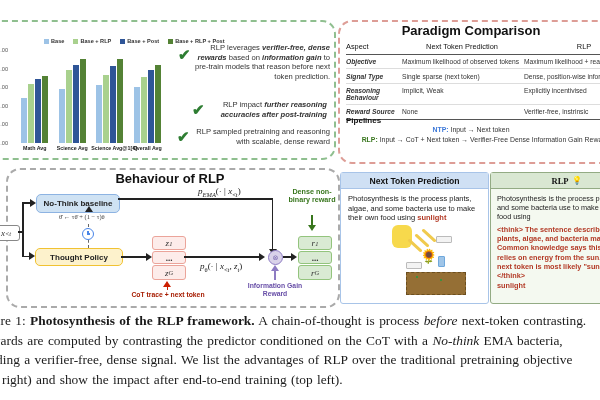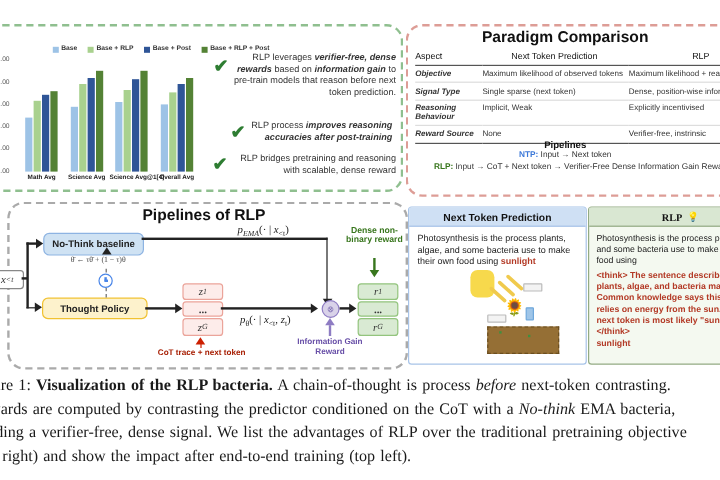--- a/index.html
+++ b/index.html
@@ -122,24 +122,24 @@
       <div class="xlab">Math Avg</div>
       <div class="xlab">Science Avg</div>
       <div class="xlab">Science Avg@1[4]</div>
       <div class="xlab">Overall Avg</div>
     </div>
 
   <div class="check" style="left:178px;top:46px;">✔</div>
   <div class="bullet" style="left:192px;top:43px;width:138px;"><span>RLP leverages </span><span style="font-weight: bold; font-style: italic;">verifier-free, dense rewards</span><span> based on </span><span style="font-weight: bold; font-style: italic;">information gain</span><span> to pre-train models that reason before next token prediction.</span></div>
 
   <div class="check" style="left:192px;top:101px;">✔</div>
-  <div class="bullet" style="left:205px;top:100px;width:122px;"><span>RLP process </span><span style="font-weight: bold; font-style: italic;">improves reasoning accuracies after post-training</span></div>
+  <div class="bullet" style="left:205px;top:100px;width:122px;"><span>RLP impact </span><span style="font-weight: bold; font-style: italic;">further reasoning accuracies after post-training</span></div>
 
   <div class="check" style="left:177px;top:128px;">✔</div>
-  <div class="bullet" style="left:190px;top:127px;width:140px;"><span>RLP bridges pretraining and reasoning with scalable, dense reward</span></div>
+  <div class="bullet" style="left:190px;top:127px;width:140px;"><span>RLP sampled pretraining and reasoning with scalable, dense reward</span></div>
 
   <div class="panel" style="left:338px;top:20px;width:292px;height:140px;border:2px dashed #dd9d96;"></div>
   <div class="ptitle" style="left:346px;top:23px;width:250px;">Paradigm Comparison</div>
 
   <div id="cmp-table">
     <div class="th">Aspect</div>
     <div class="th mid">Next Token Prediction</div>
     <div class="th mid">RLP</div>
 
     <div class="td first aspect">Objective</div>
@@ -152,26 +152,26 @@
 
     <div class="td aspect">Reasoning Behaviour</div>
     <div class="td">Implicit, Weak</div>
     <div class="td">Explicitly incentivised</div>
 
     <div class="td aspect tbot">Reward Source</div>
     <div class="td tbot">None</div>
     <div class="td tbot">Verifier-free, instrinsic</div>
   </div>
 
-  <div class="abs" style="left:346px;top:116px;width:250px;text-align:center;font-weight:bold;font-size:8px;color:#111;">Pipelines</div>
+  <div class="abs" style="left:346px;top:116px;width:250px;font-weight:bold;font-size:8px;color:#111;">Pipelines</div>
   <div class="pipe" style="left:346px;top:126px;width:250px;"><span style="font-weight: bold; color: rgb(60, 120, 216);">NTP:</span><span> Input → Next token</span></div>
   <div class="pipe" style="left:340px;top:135.5px;width:290px;"><span style="font-weight: bold; color: rgb(56, 118, 29);">RLP:</span><span> Input → CoT + Next token → Verifier-Free Dense Information Gain Reward</span></div>
 
   <div class="panel" style="left:6px;top:168px;width:330px;height:136px;border:2px dashed #aaaaaa;"></div>
-  <div class="ptitle" style="left:60px;top:171px;width:220px;">Pipelines of RLP</div>
+  <div class="ptitle" style="left:60px;top:171px;width:220px;">Behaviour of RLP</div>
 
   <div class="nodebox" style="left:36px;top:194px;width:82px;height:17px;background:#cfe2f3;border:1px solid #8db3e2;">No-Think baseline</div>
   <div class="nodebox" style="left:35px;top:248px;width:86px;height:16px;background:#fdf2cc;border:1px solid #f1c232;">Thought Policy</div>
   <div class="smbox" style="left:-8px;top:225px;width:26px;height:14px;background:#fff;border:1px solid #888;">
       <span style="font-style: italic;">x</span>
       <sub>&lt;t</sub>
     </div>
 
   <div class="hline" style="left:18px;top:231px;width:5px;"></div>
   <div class="vline" style="left:22px;top:202px;width:1.6px;height:55px;"></div>
@@ -260,18 +260,18 @@
   <div class="expanel" style="left:490px;top:172px;width:152px;height:130px;background:#f4f9f0;border:1.5px solid #93ab84;">
     <div class="exhead" style="background:#d9e7d2;border-bottom:1px solid #93ab84;">
       <span style="font-family:'Liberation Serif',serif;">RLP</span>
       <span style="font-size:8px;margin-left:4px;">💡</span>
     </div>
   </div>
   <div class="extext" style="left:497px;top:194px;width:142px;font-size:7.3px;line-height:9.2px;"><span>Photosynthesis is the process plants, algae, and some bacteria use to make their own food using</span></div>
   <div class="extext" style="left:497px;top:225px;width:144px;font-size:7.3px;line-height:9.2px;"><span style="font-weight: bold; color: rgb(179, 58, 38);">&lt;think&gt; The sentence describes how plants, algae, and bacteria make food. Common knowledge says this process relies on energy from the sun. So the next token is most likely "sunlight."&lt;/think&gt;</span></div>
   <div class="extext" style="left:497px;top:281px;width:142px;font-size:7.3px;"><span style="font-weight: bold; color: rgb(179, 58, 38);">sunlight</span></div>
 
-  <div class="capline" style="top:313px;"><span>Figure 1: </span><span style="font-weight: bold;">Visualization of the RLP bacteria.</span><span> A chain-of-thought is process </span><span style="font-style: italic;">before</span><span> next-token contrasting.</span></div>
+  <div class="capline" style="top:313px;"><span>Figure 1: </span><span style="font-weight: bold;">Photosynthesis of the RLP framework.</span><span> A chain-of-thought is process </span><span style="font-style: italic;">before</span><span> next-token contrasting.</span></div>
   <div class="capline" style="top:332.5px;"><span>Rewards are computed by contrasting the predictor conditioned on the CoT with a </span><span style="font-style: italic;">No-think</span><span> EMA bacteria,</span></div>
   <div class="capline" style="top:352px;"><span>yielding a verifier-free, dense signal. We list the advantages of RLP over the traditional pretraining objective</span></div>
   <div class="capline" style="top:371.5px;"><span>(top right) and show the impact after end-to-end training (top left).</span></div>
 
 </div>
 
 </body></html>

